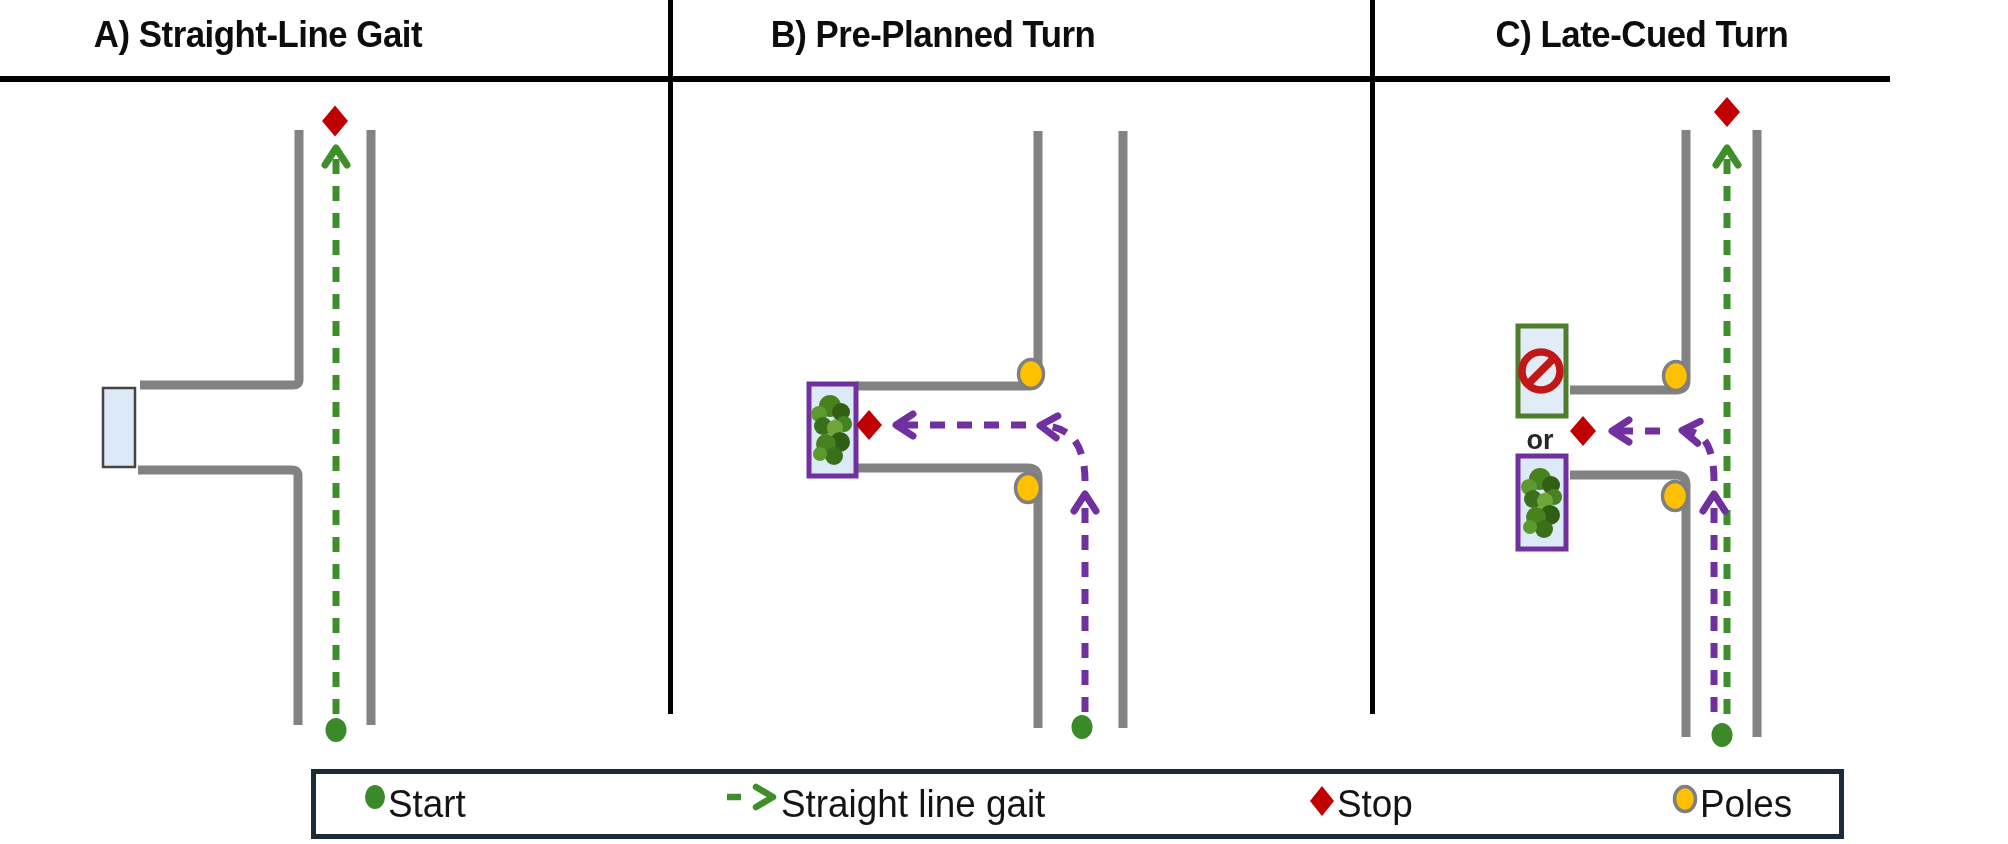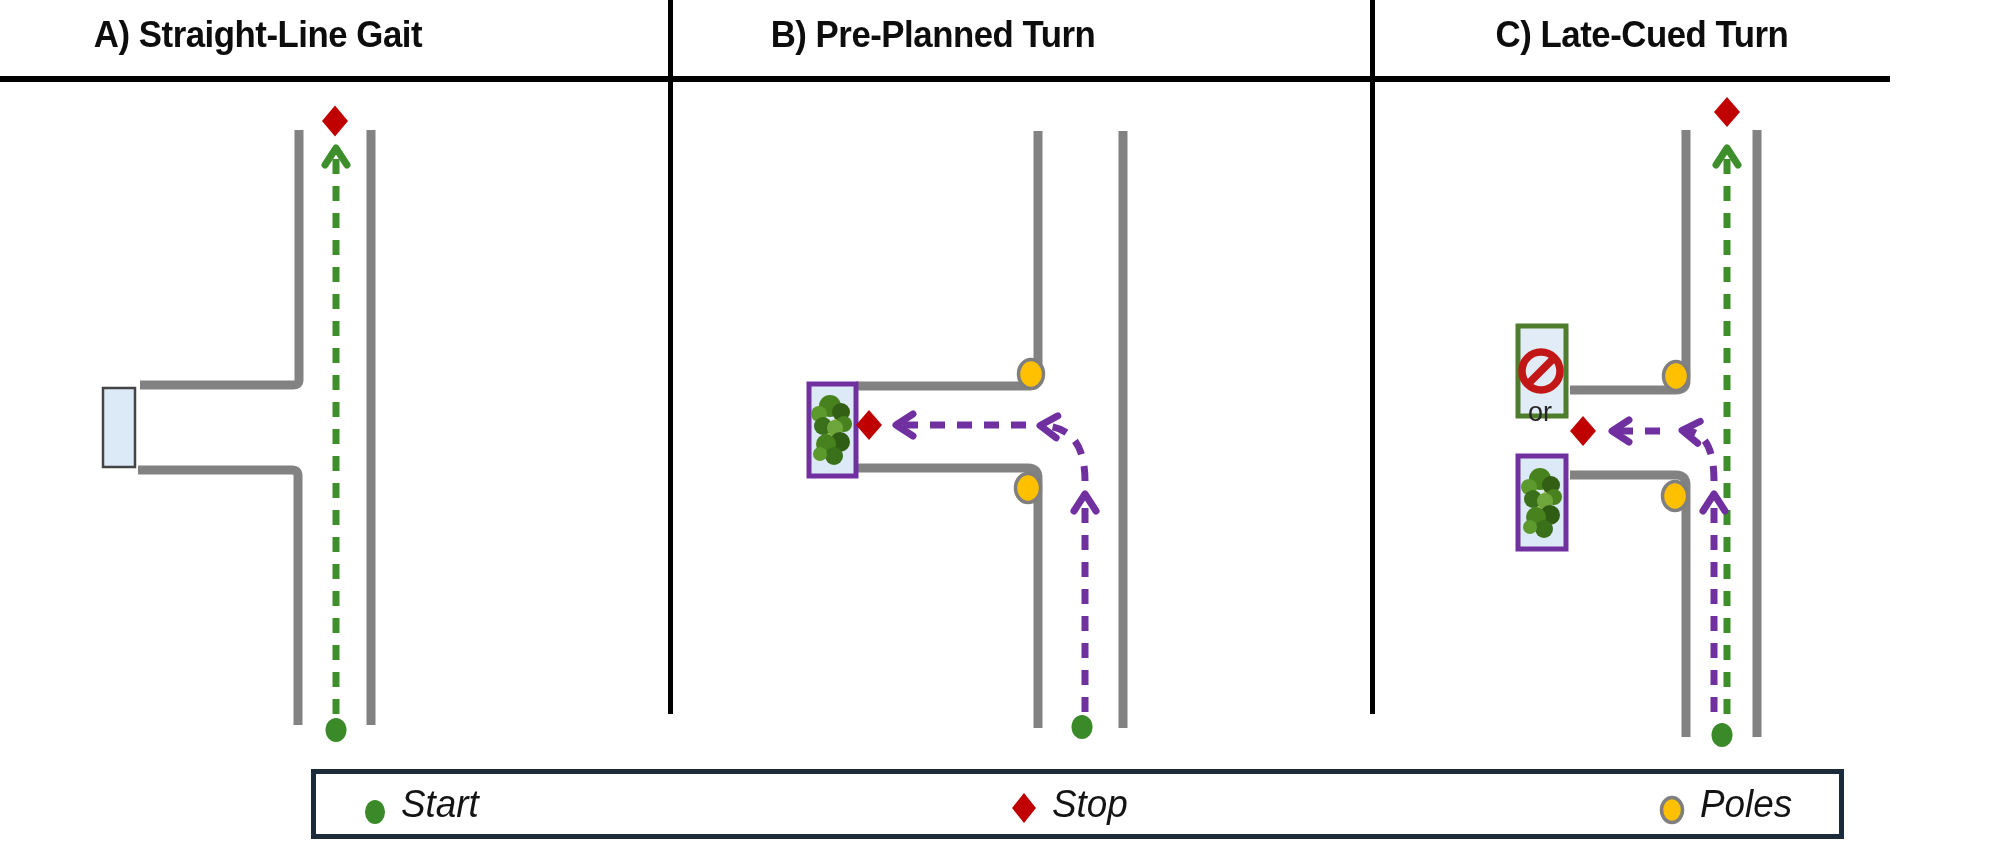--- a/index.html
+++ b/index.html
@@ -20,31 +20,31 @@
   .title-a{left:258px;}
   .title-b{left:933px;}
   .title-c{left:1642px;}
   .top-rule{
     position:absolute;left:0;top:76px;width:1890px;height:6px;background:#000;
   }
   .divider{position:absolute;top:0;width:5px;height:714px;background:#000;}
   .divider-b{left:668px;}
   .divider-c{left:1370px;}
   .or-label{
-    position:absolute;left:1540px;top:412px;
+    position:absolute;left:1540px;top:440px;
     transform:translate(-50%,-50%);
-    font-size:27px;font-weight:normal;color:#262626;
+    font-size:27px;font-weight:bold;color:#262626;
   }
   .legend{
     position:absolute;left:311px;top:769px;width:1533px;height:70px;
     box-sizing:border-box;border:5px solid #1C2B3A;background:#fff;
     display:flex;align-items:center;justify-content:space-between;
     padding:0 44px 0 46px;
   }
-  .legend-item{display:flex;align-items:flex-end;gap:13px;font-style:italic;}
+  .legend-item{display:flex;align-items:flex-start;}
   .legend-item .lbl{
     font-size:38px;color:#141414;white-space:nowrap;
     transform:scaleX(.97);transform-origin:left center;
   }
   .licon{display:flex;align-items:center;}
 </style>
 </head>
 <body>
 
 <div class="figure">
@@ -137,20 +137,29 @@
 
     <div class="legend-item">
       <span class="licon">
         <svg width="26" height="28" viewBox="0 0 26 28">
           <ellipse cx="13" cy="14" rx="10" ry="12" fill="#3B8A2A"></ellipse>
         </svg>
       </span>
       <span class="lbl">Start</span>
     </div>
 
+    <div class="legend-item">
+      <span class="licon">
+        <svg width="58" height="28" viewBox="0 0 58 28">
+          <line x1="4" y1="14" x2="25" y2="14" stroke="#3E8E2B" stroke-width="6.5" stroke-dasharray="14 9"></line>
+          <path d="M 33 4 L 50 14 L 33 24" fill="none" stroke="#3E8E2B" stroke-width="6.5" stroke-linecap="round" stroke-linejoin="round"></path>
+        </svg>
+      </span>
+      <span class="lbl">Straight line gait</span>
+    </div>
 
 
     <div class="legend-item">
       <span class="licon">
         <svg width="30" height="36" viewBox="0 0 30 36">
           <path d="M15 3 L27 18 L15 33 L3 18 Z" fill="#C00000"></path>
         </svg>
       </span>
       <span class="lbl">Stop</span>
     </div>

